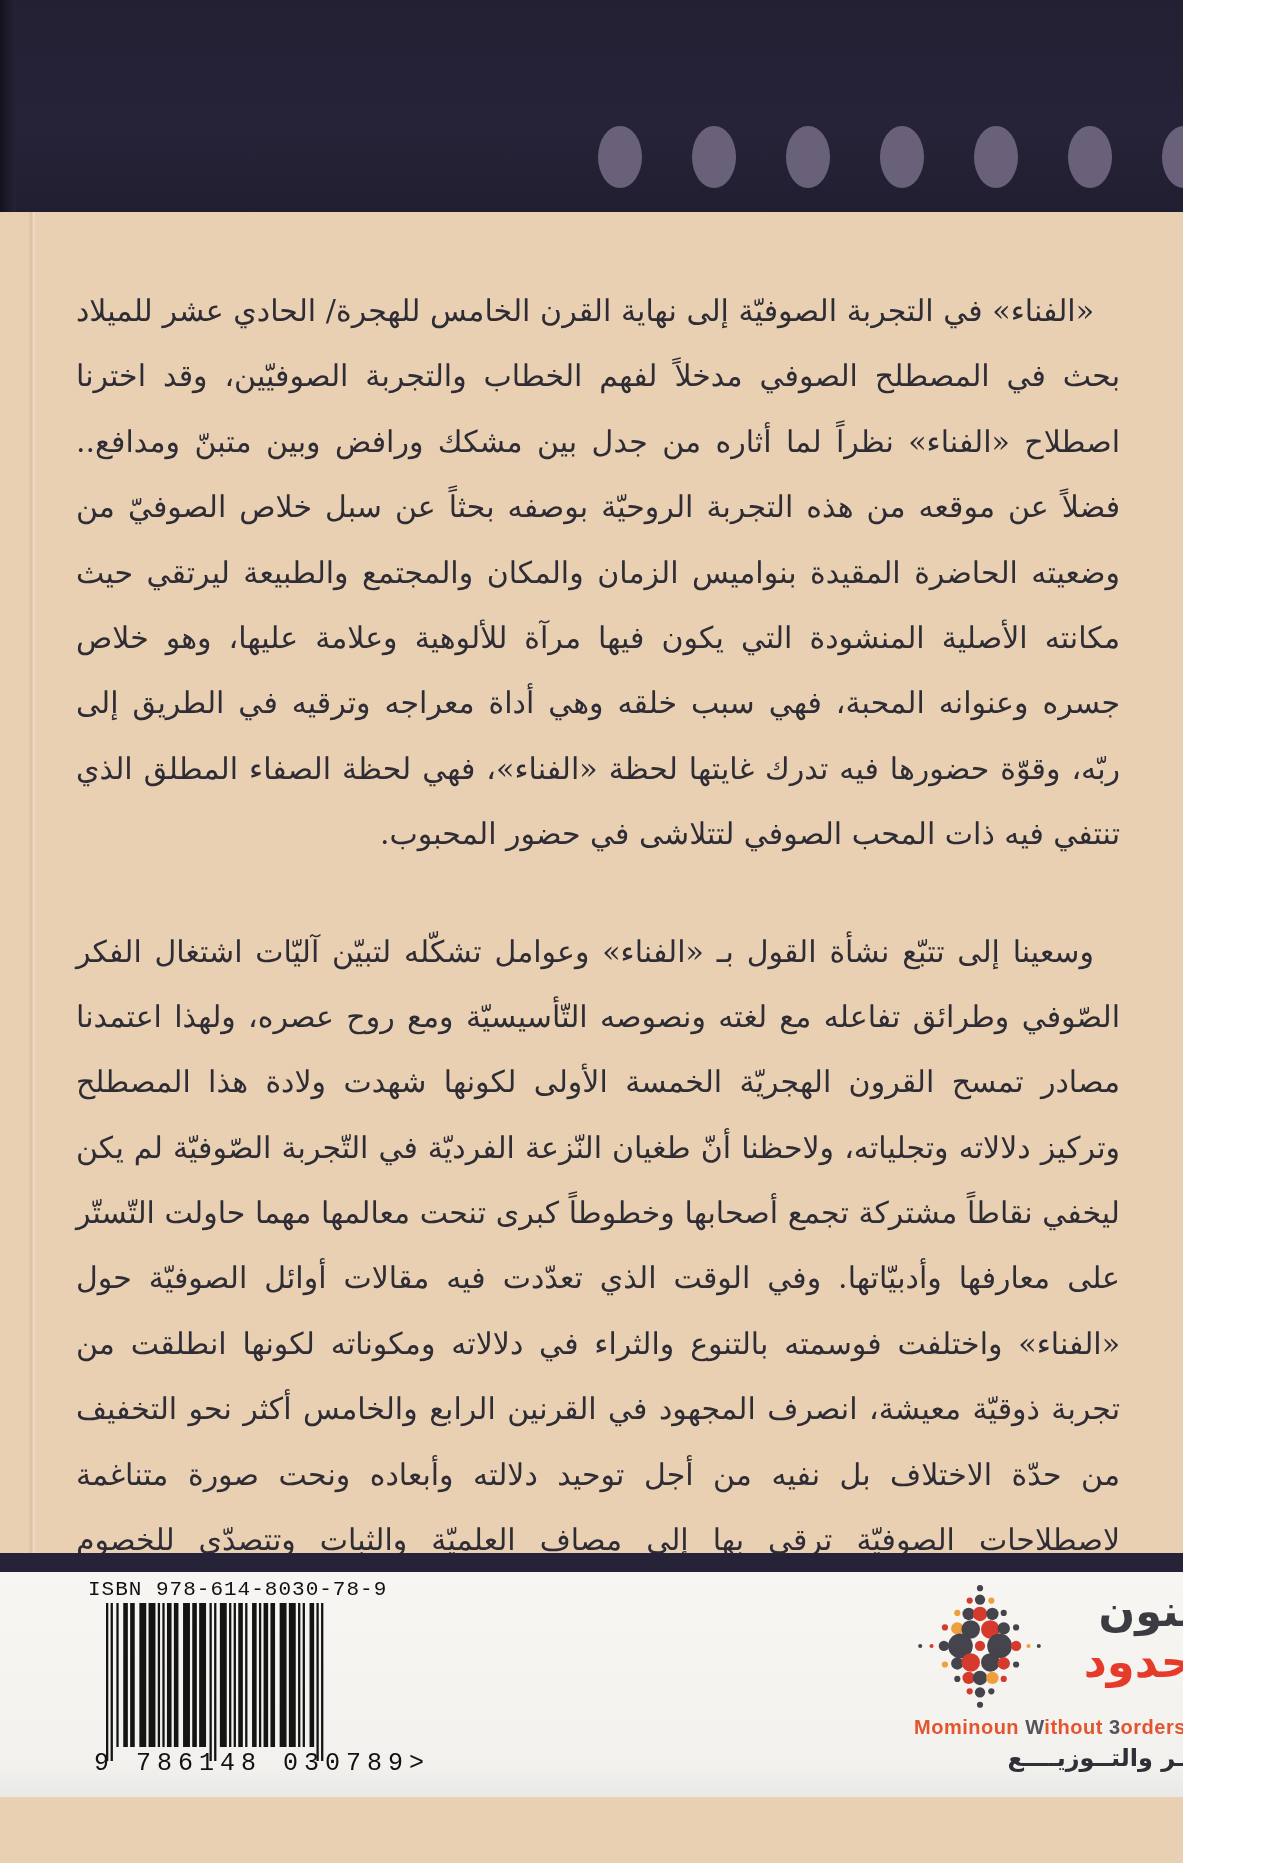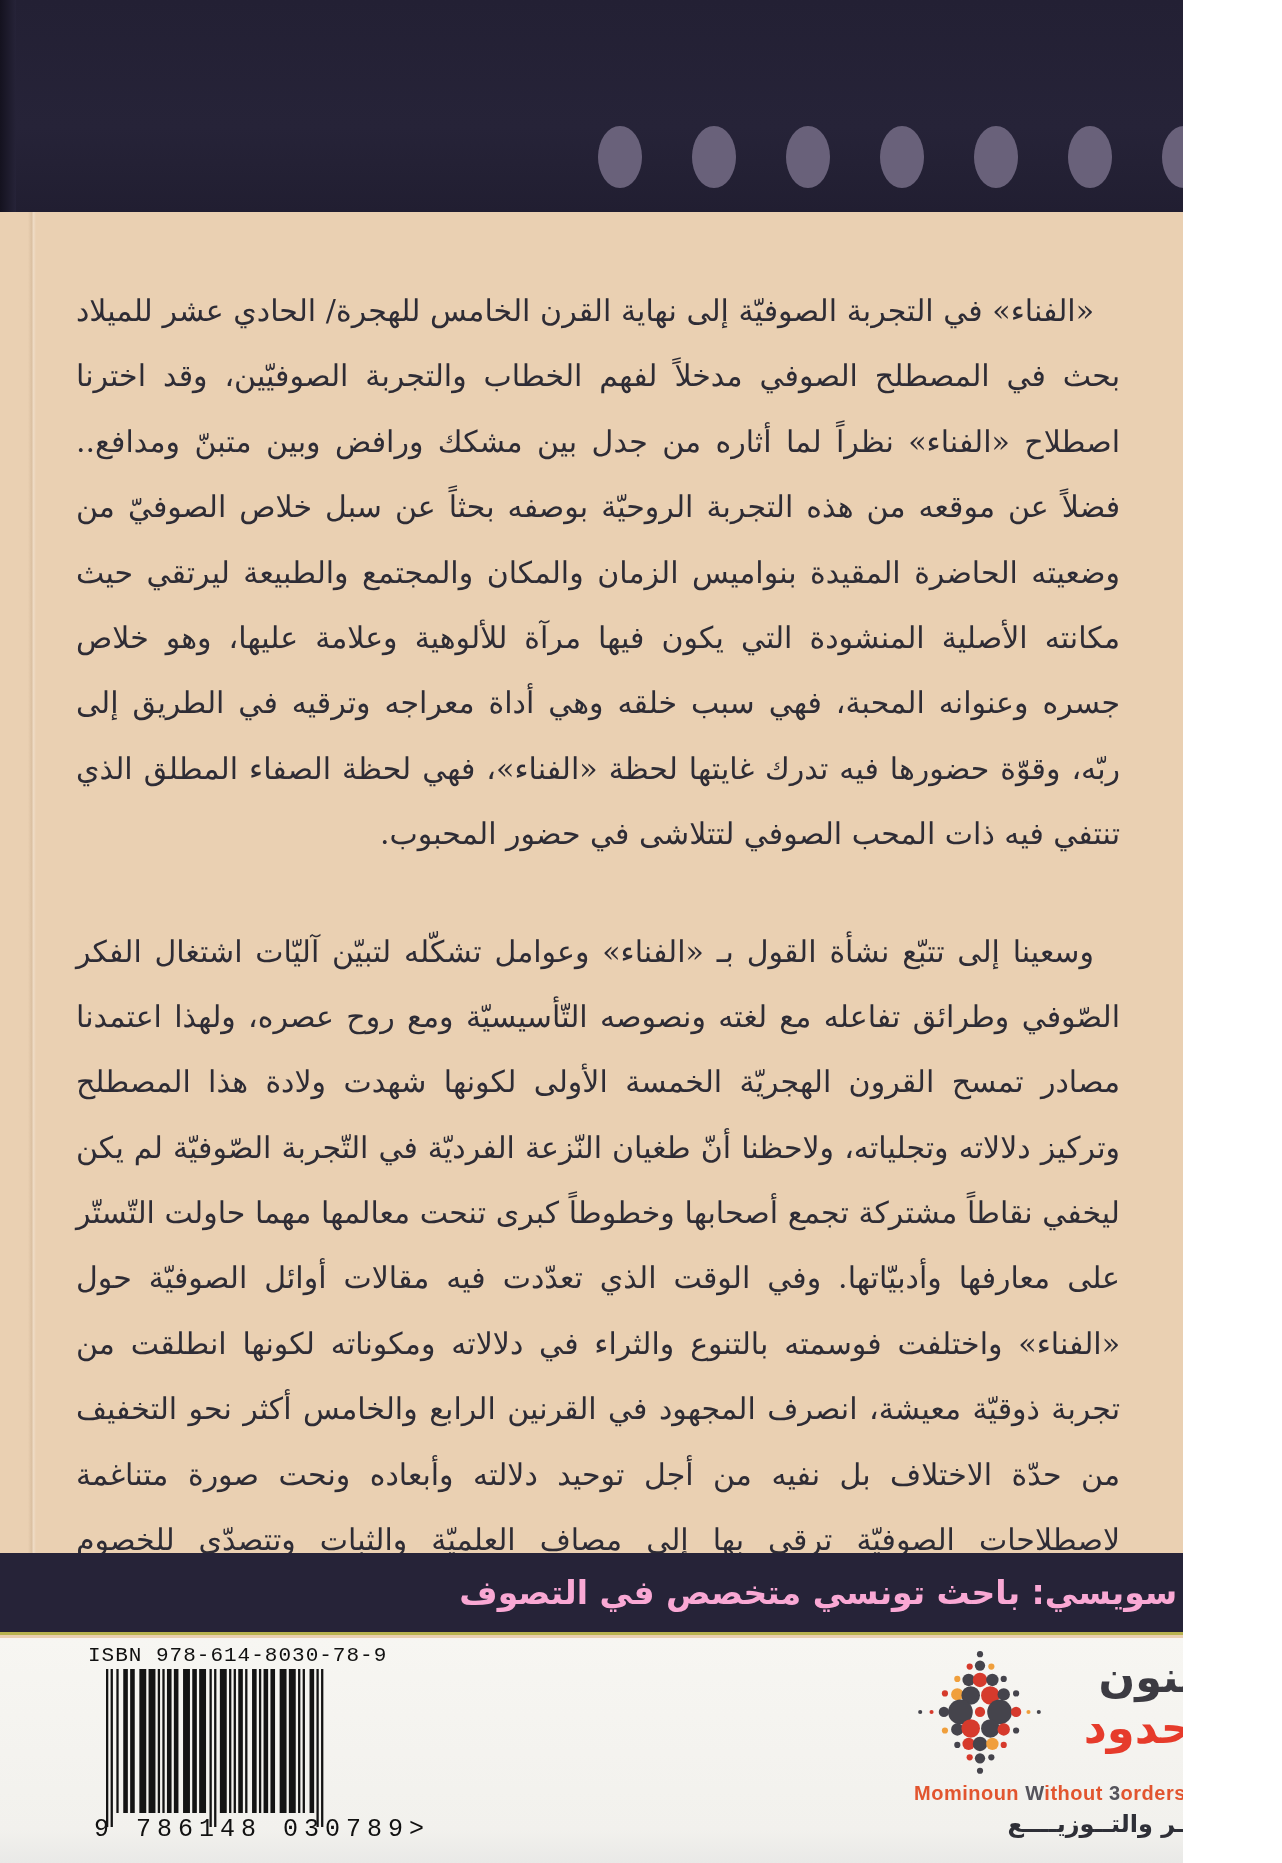--- a/index.html
+++ b/index.html
@@ -57,21 +57,21 @@
   }
   .author-band .author-text{
     direction:rtl;
     color:#f9a8d4;
     font-family:"DejaVu Sans", sans-serif;
     font-weight:bold;
     font-size:33px;
   }
   
   .bottom-area{
-    position:absolute;top:1638px;left:0;width:1282px;height:225px;
+    position:absolute;top:1572px;left:0;width:1282px;height:225px;
     background:linear-gradient(180deg,#f7f6f2 0%,#f2f1ed 85%,#e9e9e7 100%);
   }
   .isbn-block{
     position:absolute;top:6px;left:88px;width:280px;
     font-family:"Liberation Mono", monospace;
     color:#111;
   }
   .isbn-label{
     font-size:21px;letter-spacing:1px;white-space:nowrap;
   }

